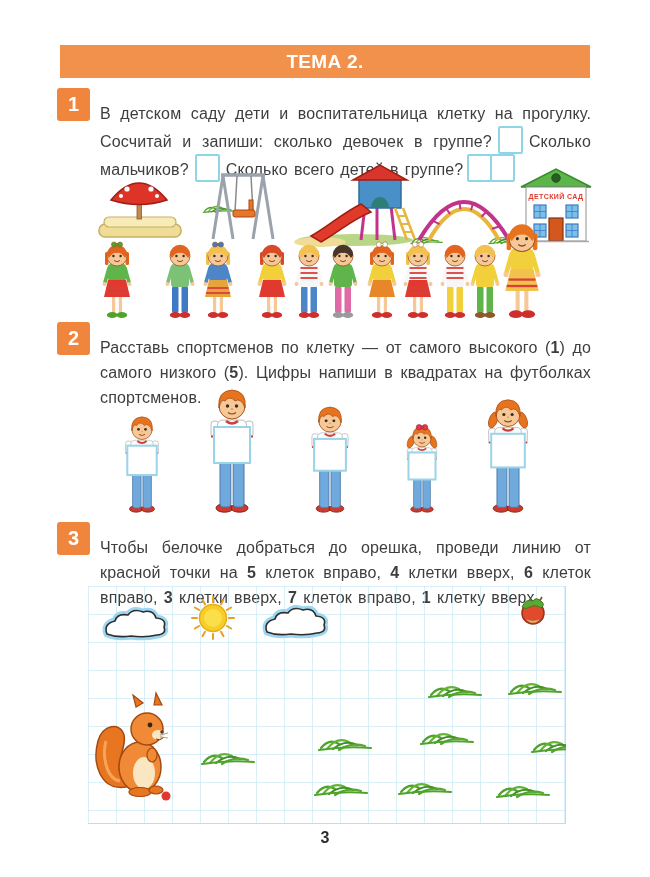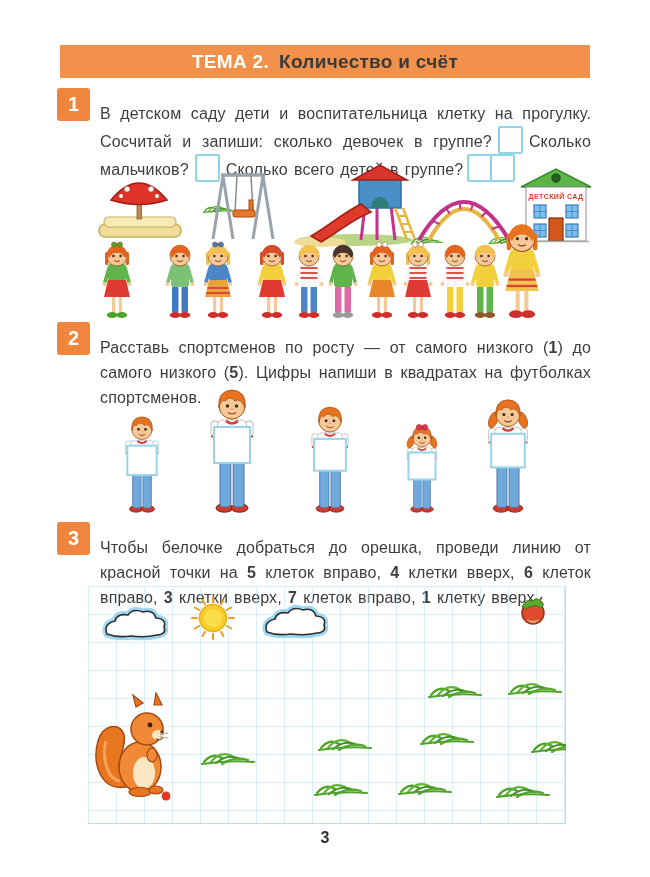--- a/index.html
+++ b/index.html
@@ -42,21 +42,20 @@
   #pagenum{
     position:absolute;top:829px;left:0;width:650px;text-align:center;
     font-weight:bold;font-size:16px;color:#2E2E2E;
   }
 </style>
 </head>
 <body>
 
 <div class="banner">
   <span class="theme">ТЕМА 2.</span>
-  <span class="title">Количество и счёт</span>
 </div>
 
 <div class="badge" id="badge1">1</div>
 <p class="tasktext" id="text1"><span>В детском саду дети и воспитательница клетку на прогулку. Сосчитай и запиши: сколько девочек в группе?</span><span class="ansbox"></span><span>Сколько мальчиков?</span><span class="ansbox"></span><span>Сколько всего детей в группе?</span><span class="dbox"><span class="ansbox"></span><span class="ansbox"></span></span></p>
 
 <svg class="illus" id="playground" width="420" height="86" viewBox="0 0 420 86">
   <g>
     <rect x="4" y="62" width="82" height="13" rx="6" fill="#EFDC96" stroke="#C8B060" stroke-width="1.5"></rect>
     <rect x="9" y="55" width="72" height="10" rx="5" fill="#F7ECB8" stroke="#C8B060" stroke-width="1.2"></rect>
     <rect x="42" y="32" width="4.5" height="25" fill="#C08A50" stroke="#8A5A28" stroke-width="0.8"></rect>
@@ -345,21 +344,21 @@
       <rect x="8.5" y="-66" width="3.5" height="13" rx="1.5" fill="#E8731F"></rect>
       <circle cx="0" cy="-62" r="10" fill="#F6C898" stroke="#A35420" stroke-width="0.8"></circle>
       <path d="M-10.2,-63 A10.2,10.2 0 0 1 10.2,-63 L8,-60 Q4.5,-66 0,-65 Q-4.5,-66 -8,-60 Z" fill="#E8731F"></path>
       <circle cx="-3.6" cy="-62" r="1.2" fill="#3A2A1A"></circle>
       <circle cx="3.6" cy="-62" r="1.2" fill="#3A2A1A"></circle>
       <path d="M-3,-57.5 Q0,-55 3,-57.5" fill="none" stroke="#8A4A20" stroke-width="1"></path>
     </g>
   </svg>
 
 <div class="badge" id="badge2">2</div>
-<p class="tasktext" id="text2"><span>Расставь спортсменов по росту — от самого низкого (</span><span class="b">1</span><span>) до самого низкого (</span><span class="b">5</span><span>). Цифры напиши в квадратах на футболках спортсменов.</span></p>
+<p class="tasktext" id="text2"><span>Расставь спортсменов по клетку — от самого высокого (</span><span class="b">1</span><span>) до самого низкого (</span><span class="b">5</span><span>). Цифры напиши в квадратах на футболках спортсменов.</span></p>
 
 <svg class="illus" id="athletes-svg" width="455" height="126" viewBox="0 0 455 126">
     <g transform="translate(42,124) scale(0.78)">
       <ellipse cx="-7.5" cy="-4" rx="8.5" ry="4.2" fill="#D0392E" stroke="#7E221A" stroke-width="1"></ellipse>
       <ellipse cx="7.5" cy="-4" rx="8.5" ry="4.2" fill="#D0392E" stroke="#7E221A" stroke-width="1"></ellipse>
       <rect x="-12" y="-52" width="10.8" height="47" rx="3" fill="#70A9DC" stroke="#4A77A8" stroke-width="1"></rect>
       <rect x="1.2" y="-52" width="10.8" height="47" rx="3" fill="#70A9DC" stroke="#4A77A8" stroke-width="1"></rect>
       <line x1="-13.5" y1="-82" x2="-16" y2="-63" stroke="#F6C898" stroke-width="4.5" stroke-linecap="round"></line>
       <line x1="13.5" y1="-82" x2="16" y2="-63" stroke="#F6C898" stroke-width="4.5" stroke-linecap="round"></line>
       <circle cx="-16" cy="-61" r="2.6" fill="#F6C898"></circle>

